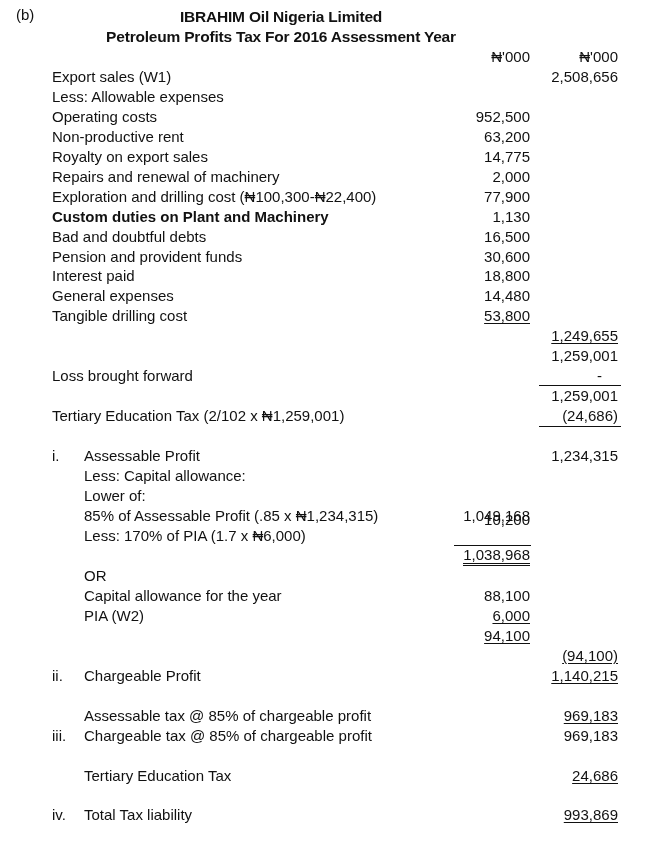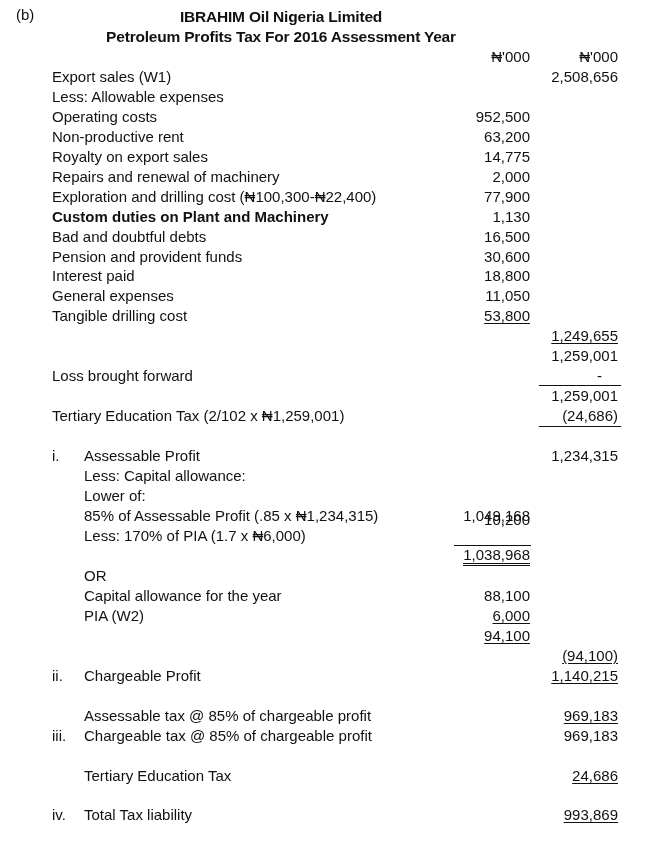--- a/index.html
+++ b/index.html
@@ -52,21 +52,21 @@
     <div class="abs c1" style="top:188px;">77,900</div>
     <div class="abs lbl" style="top:208px;font-weight:bold;">Custom duties on Plant and Machinery</div>
     <div class="abs c1" style="top:208px;">1,130</div>
     <div class="abs lbl" style="top:228px;">Bad and doubtful debts</div>
     <div class="abs c1" style="top:228px;">16,500</div>
     <div class="abs lbl" style="top:248px;">Pension and provident funds</div>
     <div class="abs c1" style="top:248px;">30,600</div>
     <div class="abs lbl" style="top:267px;">Interest paid</div>
     <div class="abs c1" style="top:267px;">18,800</div>
     <div class="abs lbl" style="top:287px;">General expenses</div>
-    <div class="abs c1" style="top:287px;">11,050</div>
+    <div class="abs c1" style="top:287px;">14,480</div>
     <div class="abs lbl" style="top:307px;">Tangible drilling cost</div>
     <div class="abs c1 ul" style="top:307px;">53,800</div>
   </div>
 
   <div class="abs c2 ul" style="top:327px;">1,249,655</div>
   <div class="abs c2" style="top:347px;">1,259,001</div>
 
   <div class="abs lbl" style="top:367px;">Loss brought forward</div>
   <div class="abs c2" style="top:367px; right:60px;">-</div>
   <div class="line" style="top:385px; left:539px; width:82px;"></div>

